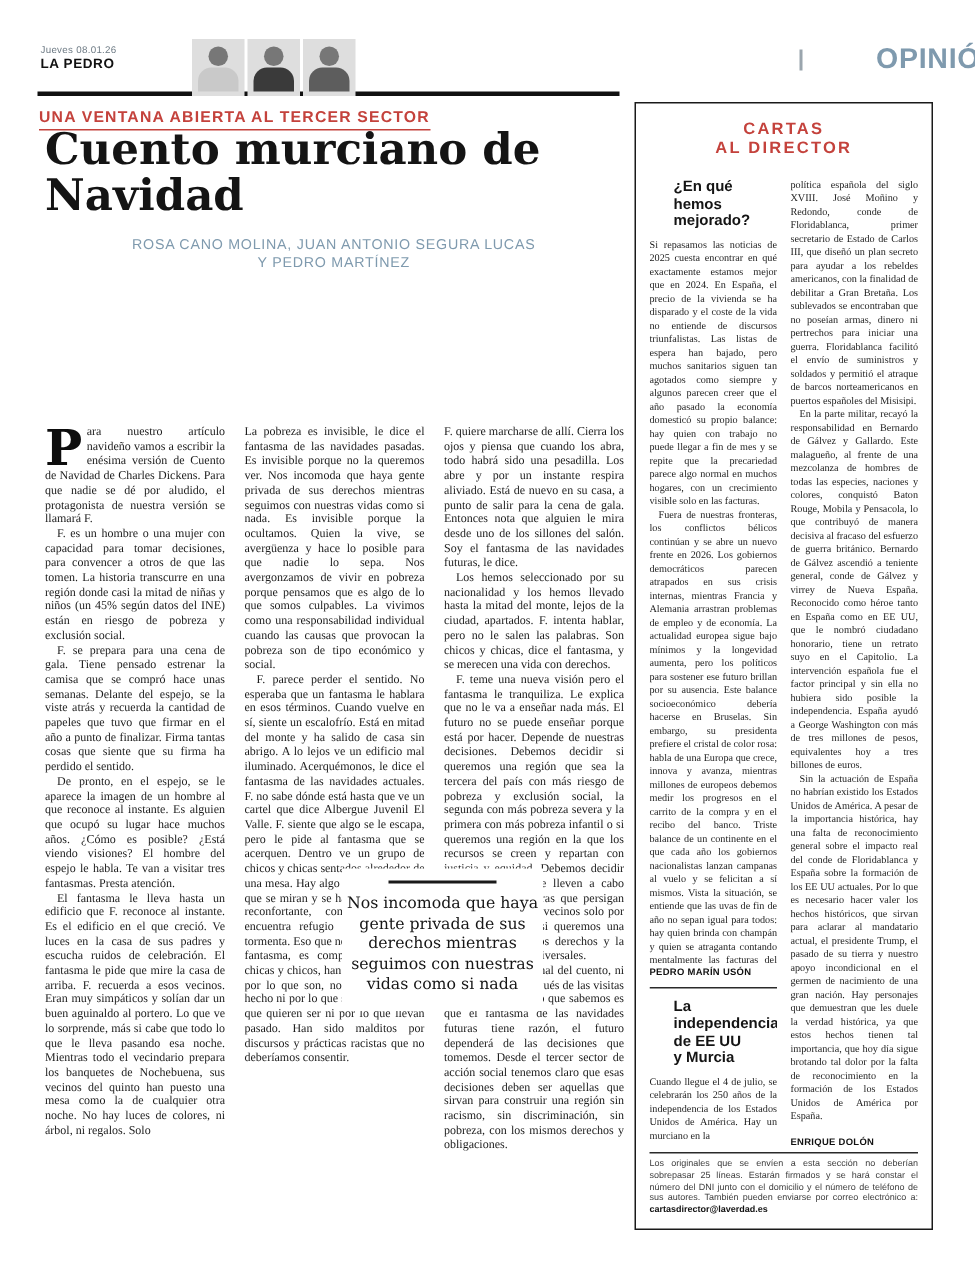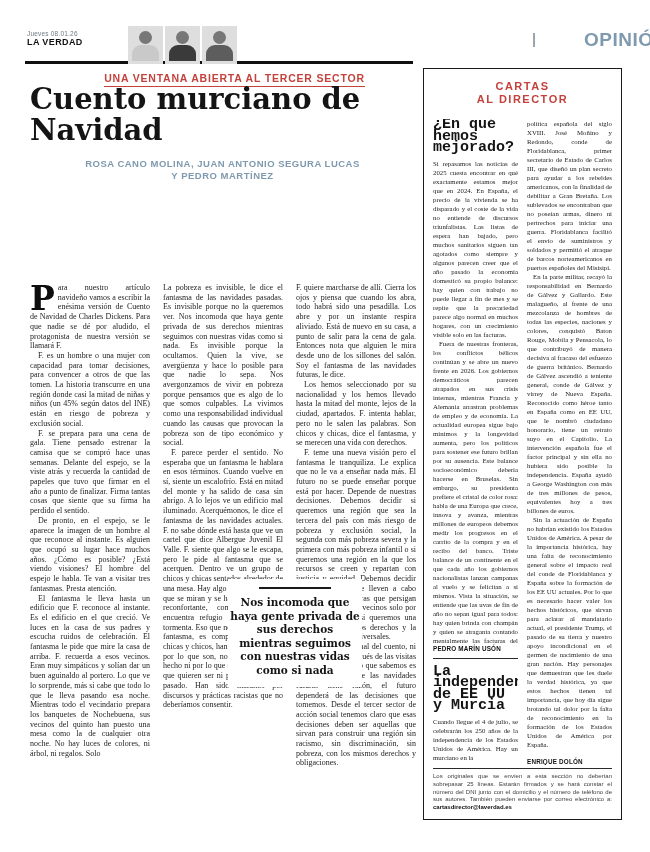--- a/index.html
+++ b/index.html
@@ -21,53 +21,53 @@
 
   .toprule{position:absolute;left:25px;top:61px;width:388px;height:3px;background:#101010;}
 
   .pagehead{position:absolute;left:533px;top:29px;display:flex;align-items:center;gap:6px;
             font-family:"Liberation Sans",sans-serif;}
   .pagehead .bar{width:2px;height:14px;background:#9aa5ad;}
   .pagehead .section{color:#7f9aae;font-weight:bold;font-size:19px;letter-spacing:.5px;margin-left:43px;}
   .pagehead .pnum{color:#111;font-weight:bold;font-size:13px;}
 
   
-  .kicker-wrap{position:absolute;left:42px;top:68px;width:385px;text-align:center;}
+  .kicker-wrap{position:absolute;left:26px;top:68px;width:385px;text-align:left;}
   .kicker{display:inline-block;font-family:"Liberation Sans",sans-serif;font-weight:bold;
           font-size:10.5px;letter-spacing:.8px;color:#c4423c;border-bottom:1px solid #c4423c;
           padding-bottom:2px;}
   .headline{position:absolute;left:30px;top:84px;width:385px;text-align:left;
             font-family:"DejaVu Serif",serif;font-weight:bold;font-size:29px;line-height:31px;color:#141414;}
   .byline{position:absolute;left:30px;top:158px;width:385px;text-align:center;
-          font-family:"Liberation Sans",sans-serif;font-weight:bold;font-size:9.5px;
+          font-family:"Liberation Sans",sans-serif;font-weight:normal;font-size:9.5px;
           letter-spacing:.5px;color:#7f9aae;line-height:12px;}
   .standfirst{position:absolute;left:48px;top:190px;width:350px;text-align:center;
               font-size:15px;line-height:18px;color:#4d4d4d;}
 
   .columns{position:absolute;left:30px;top:283px;width:386px;height:562px;display:flex;gap:13px;}
   .col{width:120px;height:562px;overflow:hidden;font-size:8px;line-height:9.7px;text-align:justify;}
   .col p{margin:0;text-indent:8px;}
   .col p:first-child{text-indent:0;}
   .dropcap{float:left;font-family:"DejaVu Serif",serif;font-weight:bold;font-size:33px;
            line-height:27px;padding:2px 3px 0 0;color:#0d0d0d;}
 
   .pullquote{position:absolute;left:198px;top:296px;width:130px;background:#fff;
              padding:8px 2px 10px;text-align:center;z-index:2;}
   .pullquote .qrule{width:72px;height:2px;background:#1a1a1a;margin:0 auto 7px;}
-  .pullquote .qtext{font-family:"DejaVu Serif",serif;font-weight:bold;font-size:10.5px;line-height:13.5px;color:#151515;}
+  .pullquote .qtext{font-family:"DejaVu Serif",serif;font-weight:normal;font-size:10.5px;line-height:13.5px;color:#151515;}
 
   
   .cartas{position:absolute;left:423px;top:68px;width:199px;height:752px;
           border:1px solid #1a1a1a;background:#fff;box-sizing:border-box;}
   .cartas-header{margin-top:11px;text-align:center;font-family:"Liberation Sans",sans-serif;
                  font-weight:bold;font-size:11px;line-height:13px;letter-spacing:1.5px;color:#c4423c;}
   .lcols{display:flex;gap:9px;margin:13px 9px 0;}
   .lcol{width:85px;overflow:hidden;}
-  .ltitle{font-family:Liberation Mono, monospace;font-weight:bold;font-size:15px;line-height:11.5px;
-          color:#141414;margin:0 0 5px;}
+  .ltitle{font-family:Liberation Sans, sans-serif;font-weight:bold;font-size:10px;line-height:11.5px;
+          color:#141414;margin:0 16px 5px;}
   .lbody{font-size:6.8px;line-height:9px;text-align:justify;overflow:hidden;}
   .lbody p{margin:0;text-indent:6px;}
   .lbody p:first-child{text-indent:0;}
   .lb1{height:484px;}
   .lb2start{height:47px;}
   .lb2cont{height:637px;}
   .lsig{font-family:"Liberation Sans",sans-serif;font-weight:bold;font-size:6.3px;
         letter-spacing:.2px;color:#111;margin-top:2px;}
   .lsep{border:none;border-top:1px solid #2a2a2a;margin:6px 0 7px;}
   .cartas-footer{position:absolute;left:9px;right:9px;bottom:7px;border-top:1px solid #2a2a2a;
@@ -75,21 +75,21 @@
                  line-height:7.8px;color:#3d3d3d;text-align:justify;}
   .cartas-footer b{color:#111;}
 </style>
 </head>
 <body>
 
 <div class="page">
 
   <div class="folio">
     <div class="date">Jueves 08.01.26</div>
-    <div class="masthead">LA VERDAD</div>
+    <div class="masthead">LA PEDRO</div>
   </div>
 
   <div class="photos">
     <div class="photo">
         <div class="head"></div>
         <div class="torso"></div>
       </div>
     <div class="photo">
         <div class="head"></div>
         <div class="torso"></div>

